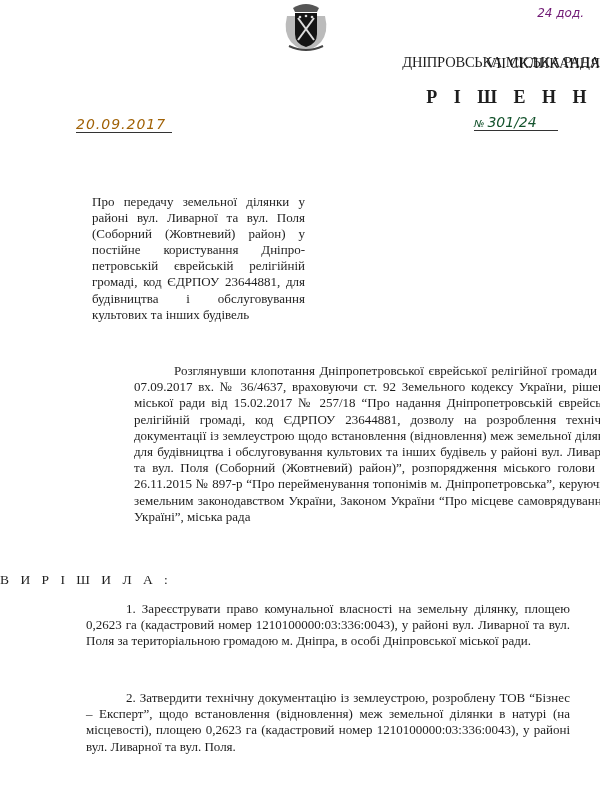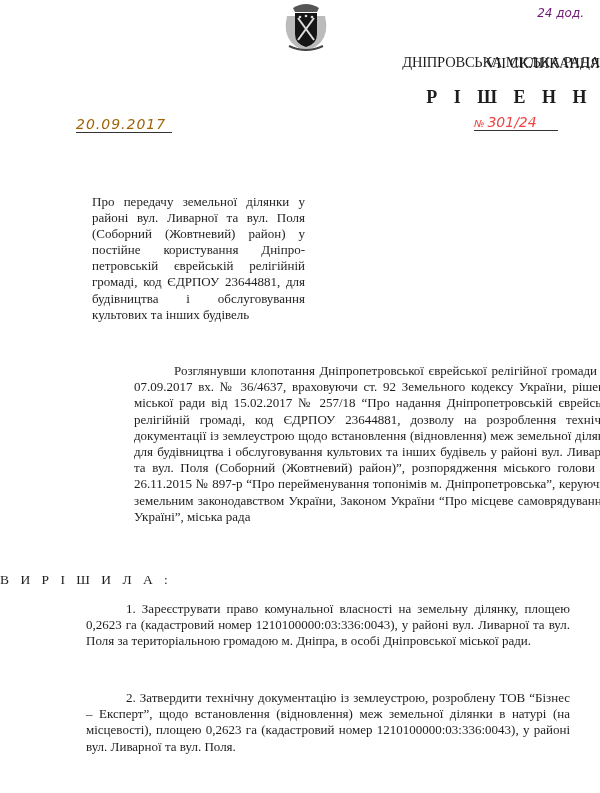--- a/index.html
+++ b/index.html
@@ -8,21 +8,21 @@
       font-family: "Liberation Serif", "DejaVu Serif", serif; color: #1e1e1e;
     }
     .abs { position: absolute; }
     .coat { left: 283px; top: 2px; width: 46px; height: 50px; }
     .handnote { right: 16px; top: 6px; font-family: "DejaVu Sans", sans-serif; font-style: italic; font-size: 12px; color: #701a75; }
     .hdr { left: 0; width: 600px; text-align: right; }
     .council { top: 54px; font-size: 14.5px; letter-spacing: -0.2px; }
     .convoc { top: 55px; font-size: 14.5px; }
     .decision { top: 87px; font-size: 18px; font-weight: bold; letter-spacing: 6px; padding-left: 22px; }
     .date { left: 76px; top: 116px; width: 96px; font-family: "DejaVu Sans", sans-serif; font-style: italic; font-size: 14px; color: #a16207; border-bottom: 1px solid #333; letter-spacing: 1px; }
-    .num { left: 474px; top: 114px; width: 84px; font-family: "DejaVu Sans", sans-serif; font-style: italic; font-size: 14px; color: #ef4444; border-bottom: 1px solid #333; }
+    .num { left: 474px; top: 114px; width: 84px; font-family: "DejaVu Sans", sans-serif; font-style: italic; font-size: 14px; color: #14532d; border-bottom: 1px solid #333; }
     .num .no { font-size: 10px; margin-right: 3px; }
     .subject { left: 92px; top: 194px; width: 213px; font-size: 13px; line-height: 16.1px; text-align: justify; }
     .para { left: 86px; width: 484px; font-size: 13px; line-height: 16.2px; text-align: justify; text-indent: 40px; }
     .p-intro { top: 363px; margin-left: 48px; }
     .resolved { top: 572px; left: 0; width: 600px; text-align: left; font-size: 13.5px; letter-spacing: 4px; }
     .p1 { top: 601px; }
     .p2 { top: 690px; }
   </style>
 </head>
 <body>

